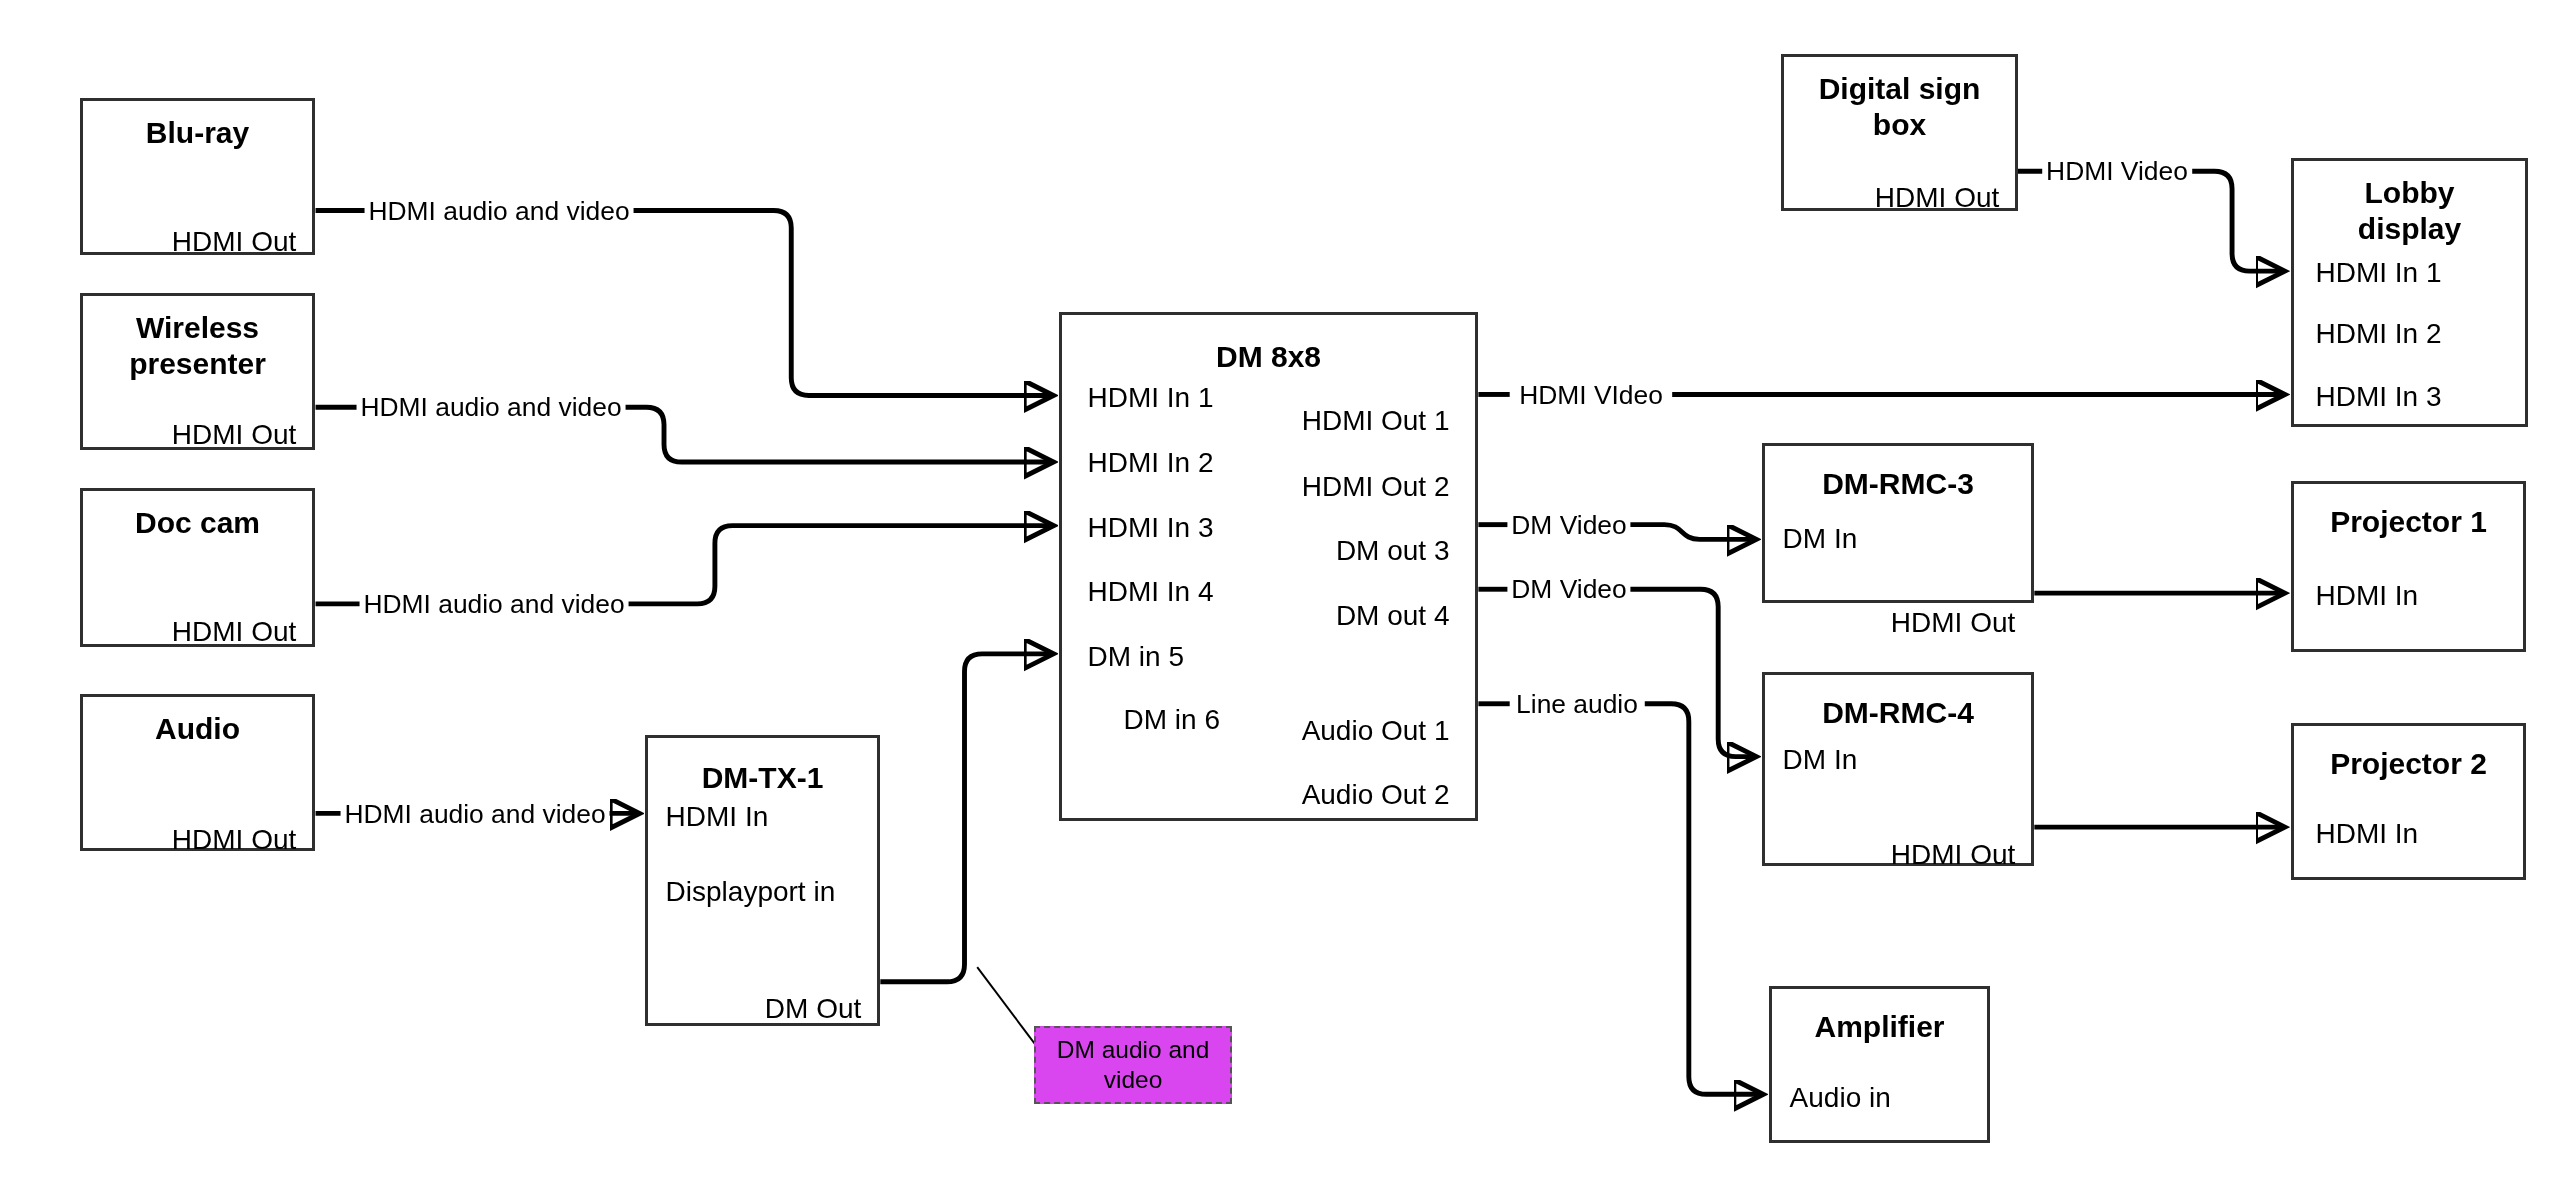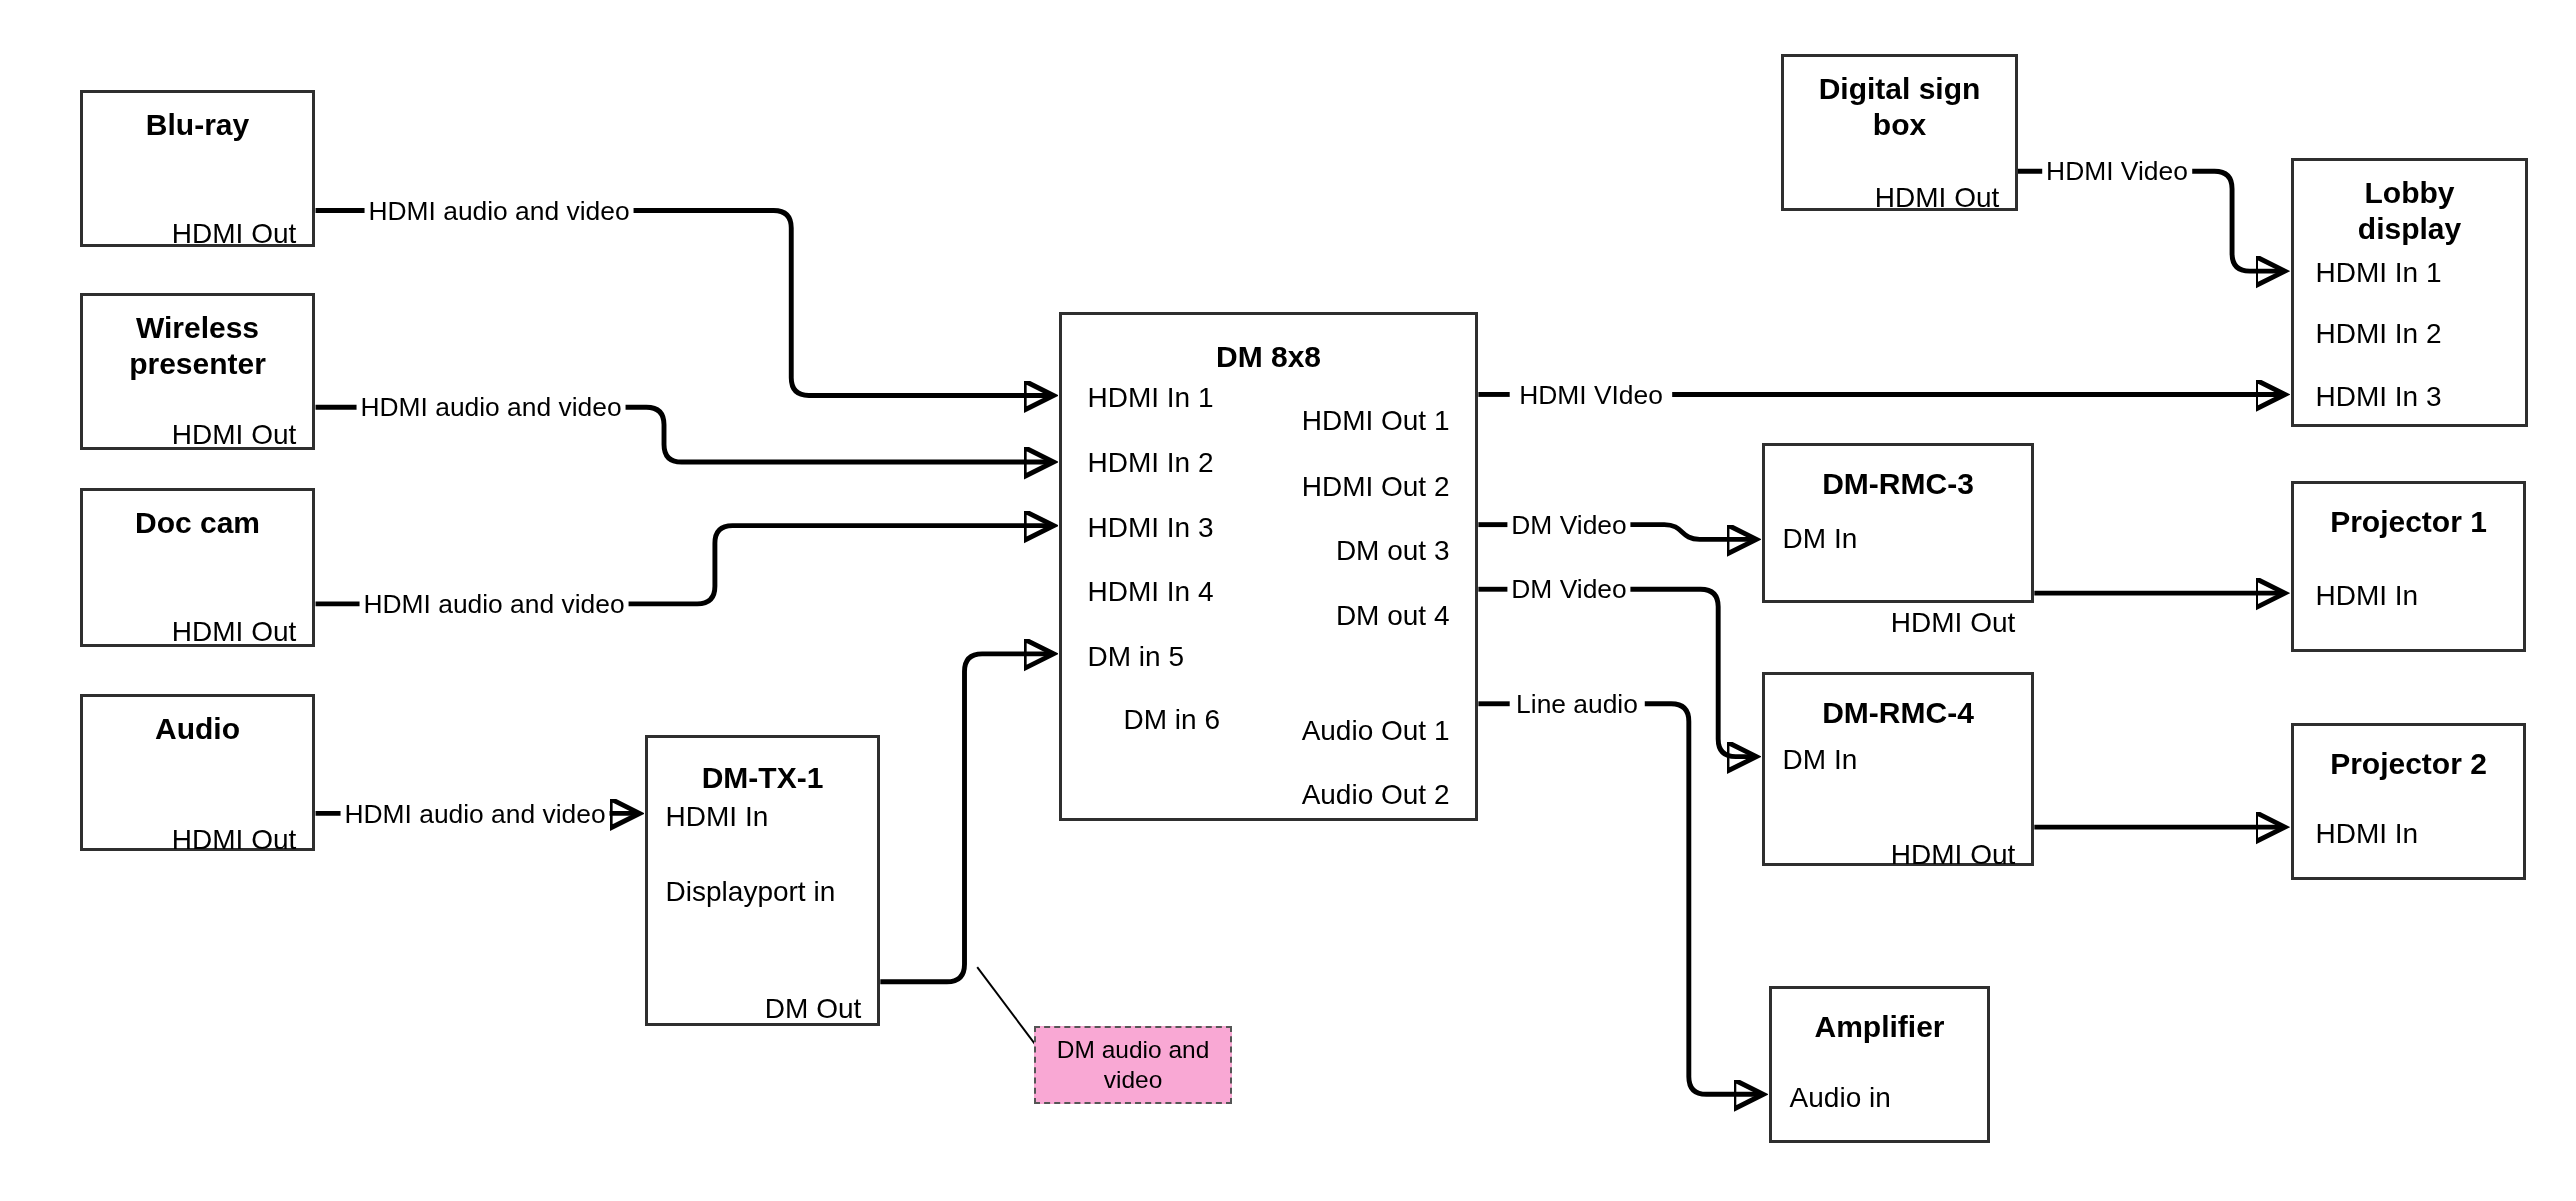--- a/index.html
+++ b/index.html
@@ -44,21 +44,21 @@
     transform:translate(-50%,-50%);
     font-size:26.4px;
     white-space:nowrap;
     background:#fff;
     padding:0 3.9px;
   }
   .note{
     position:absolute;
     box-sizing:border-box;
     border:2px dashed #555;
-    background:#f9a8d4;
+    background:#d946ef;
     text-align:center;
     font-size:24.5px;line-height:30px;
     padding:6.9px 9.8px;
   }
 </style>
 </head>
 <body>
 
 <div id="canvas">
 
@@ -88,21 +88,21 @@
     <path class="wire" marker-end="url(#arrow)" d="M1662 536 H1700 C1720 536 1716 551 1736 551 H1792"></path>
     <path class="wire" marker-end="url(#arrow)" d="M1662 602 H1737 Q1755 602 1755 620 V755 Q1755 773 1773 773 H1792"></path>
     <path class="wire" marker-end="url(#arrow)" d="M1680 719 H1707 Q1725 719 1725 737 V1100 Q1725 1118 1743 1118 H1799"></path>
     <path class="wire" marker-end="url(#arrow)" d="M2078 606 H2332"></path>
     <path class="wire" marker-end="url(#arrow)" d="M2078 845 H2332"></path>
     <path class="wire" marker-end="url(#arrow)" d="M2229 175 H2262 Q2280 175 2280 193 V259 Q2280 277 2298 277 H2332"></path>
 
     <path class="thin" d="M998 988 L1058 1068"></path>
   </svg>
 
-  <div class="node" style="left:80px;top:90px;width:235px;height:157px;">
+  <div class="node" style="left:80px;top:98px;width:235px;height:157px;">
     <div class="node-title" style="top:13.7px;">Blu-ray</div>
     <div class="port pr" style="top:117px;">HDMI Out</div>
   </div>
 
   <div class="node" style="left:80px;top:293px;width:235px;height:157px;">
     <div class="node-title narrow" style="top:13.7px;">Wireless presenter</div>
     <div class="port pr" style="top:115px;">HDMI Out</div>
   </div>
 
   <div class="node" style="left:80px;top:488px;width:235px;height:159px;">

